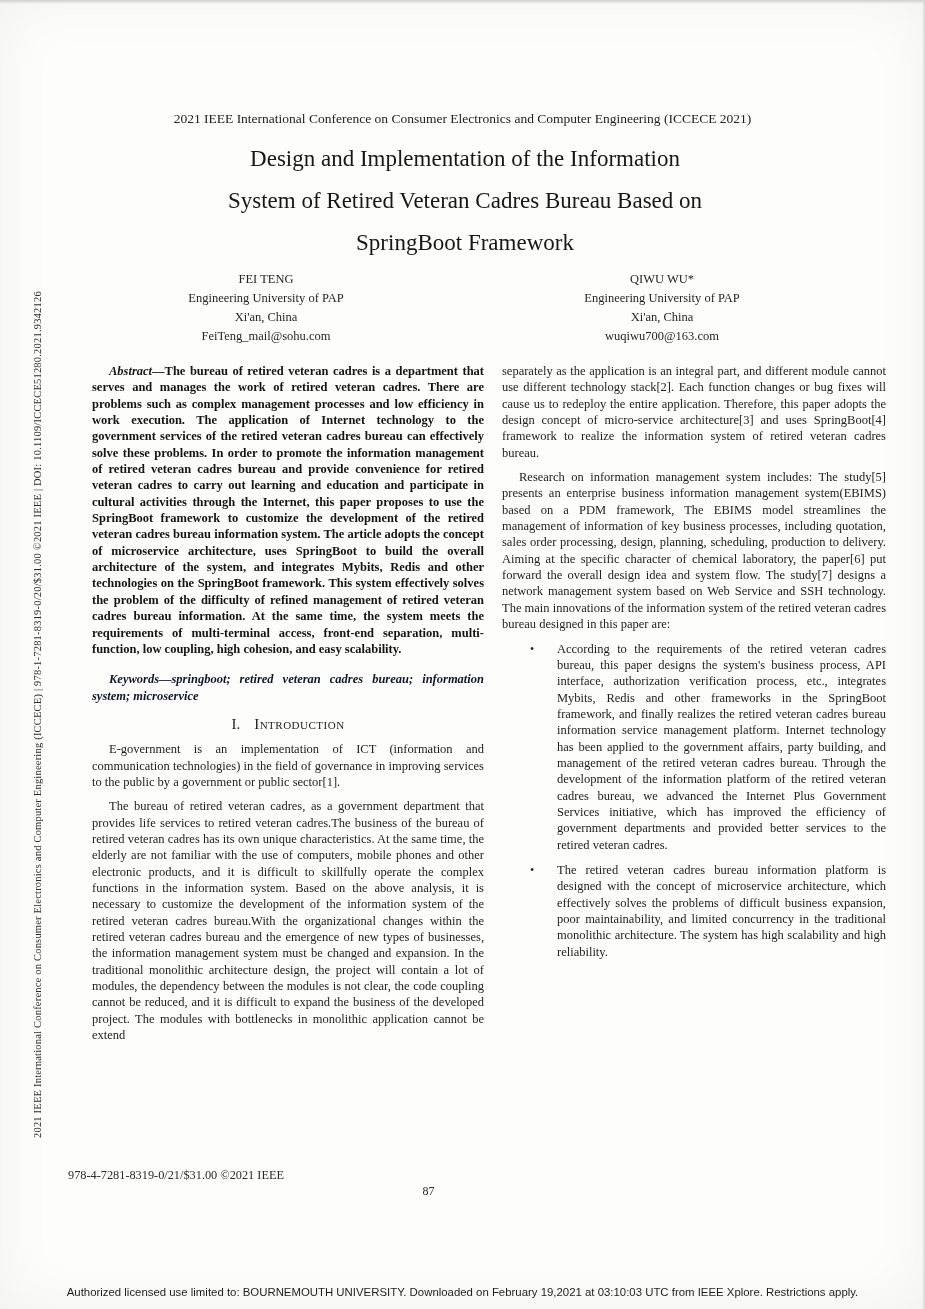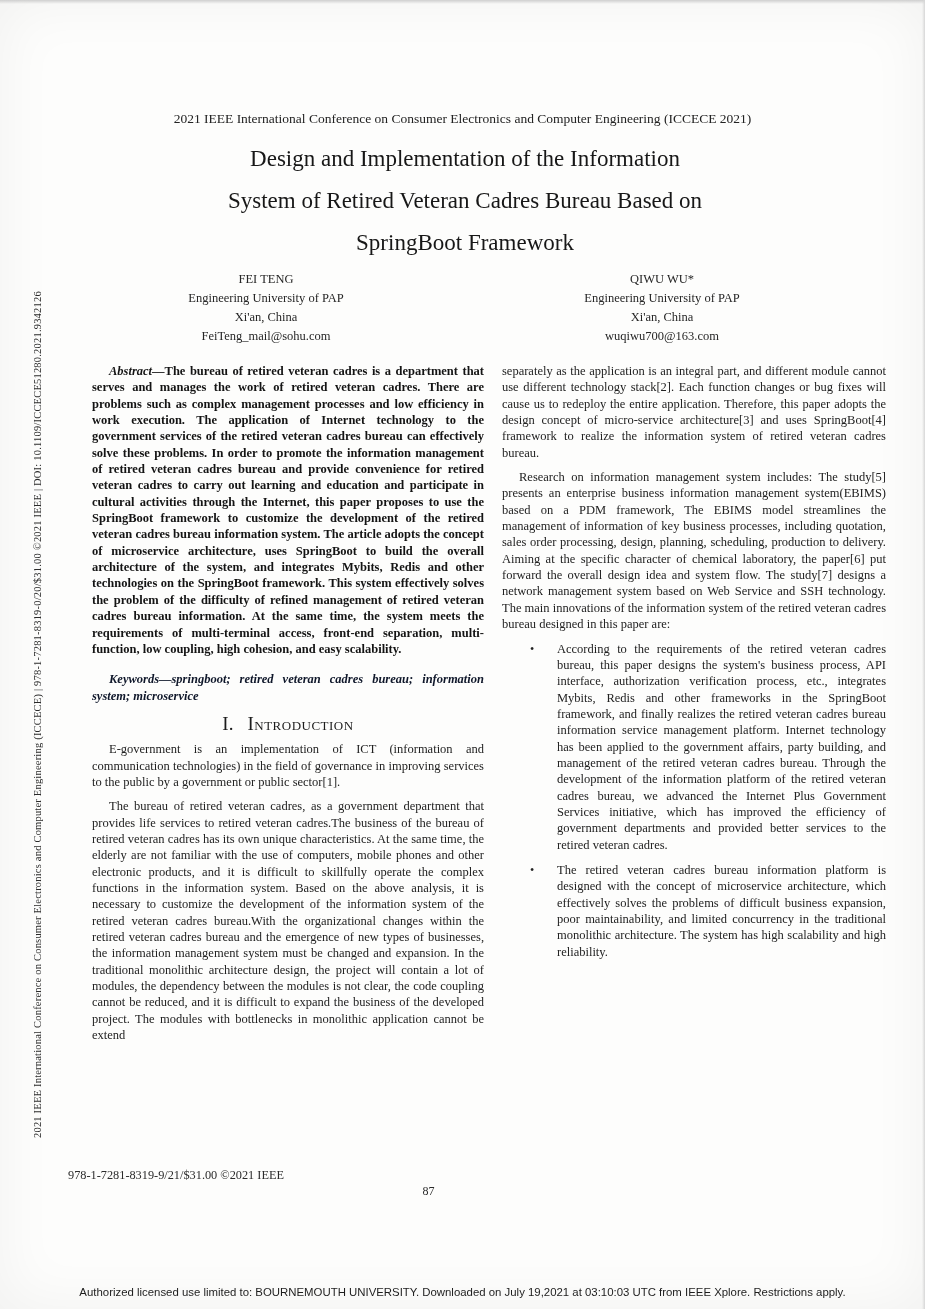--- a/index.html
+++ b/index.html
@@ -46,21 +46,21 @@
     font-size:12.5px;line-height:16.35px;color:#222;margin-left:24px;
   }
   .col-left{left:68px;width:392px;}
   .col-right{left:478px;width:384px;}
   .para{margin:0 0 8px 0;text-indent:17px;}
   .abstract{font-weight:bold;color:#141414;text-indent:17px;margin:0 0 14px 0;}
   .abstract .lead{font-style:italic;}
   .keywords{font-weight:bold;font-style:italic;color:#0f172a;text-indent:17px;margin:0 0 12px 0;}
   .section-heading{
     text-align:center;text-indent:0;
-    margin:4px 0 9px 0;font-size:19px;color:#1c1c1c;
+    margin:4px 0 9px 0;font-size:15px;color:#1c1c1c;
   }
   .section-heading .sc{font-variant:small-caps;letter-spacing:0.5px;margin-left:14px;}
   ul.bullets{list-style:none;margin:0;padding:0;}
   ul.bullets li{
     position:relative;
     margin:0 0 9px 0;
     padding-left:55px;
     text-indent:0;
   }
   ul.bullets li .dot{
@@ -135,15 +135,15 @@
       <span class="dot">•</span>
       <span>According to the requirements of the retired veteran cadres bureau, this paper designs the system's business process, API interface, authorization verification process, etc., integrates Mybits, Redis and other frameworks in the SpringBoot framework, and finally realizes the retired veteran cadres bureau information service management platform. Internet technology has been applied to the government affairs, party building, and management of the retired veteran cadres bureau. Through the development of the information platform of the retired veteran cadres bureau, we advanced the Internet Plus Government Services initiative, which has improved the efficiency of government departments and provided better services to the retired veteran cadres.</span>
     </li>
     <li>
       <span class="dot">•</span>
       <span>The retired veteran cadres bureau information platform is designed with the concept of microservice architecture, which effectively solves the problems of difficult business expansion, poor maintainability, and limited concurrency in the traditional monolithic architecture. The system has high scalability and high reliability.</span>
     </li>
   </ul>
 </div>
 
-<div class="footer-copyright">978-1-7281-8319-9/21/$31.00 ©2021 IEEE</div>
+<div class="footer-copyright">978-4-7281-8319-0/21/$31.00 ©2021 IEEE</div>
 <div class="page-number">87</div>
-<div class="auth-notice">Authorized licensed use limited to: BOURNEMOUTH UNIVERSITY. Downloaded on July 19,2021 at 03:10:03 UTC from IEEE Xplore.  Restrictions apply.</div>
+<div class="auth-notice">Authorized licensed use limited to: BOURNEMOUTH UNIVERSITY. Downloaded on February 19,2021 at 03:10:03 UTC from IEEE Xplore.  Restrictions apply.</div>
 
 </body></html>

